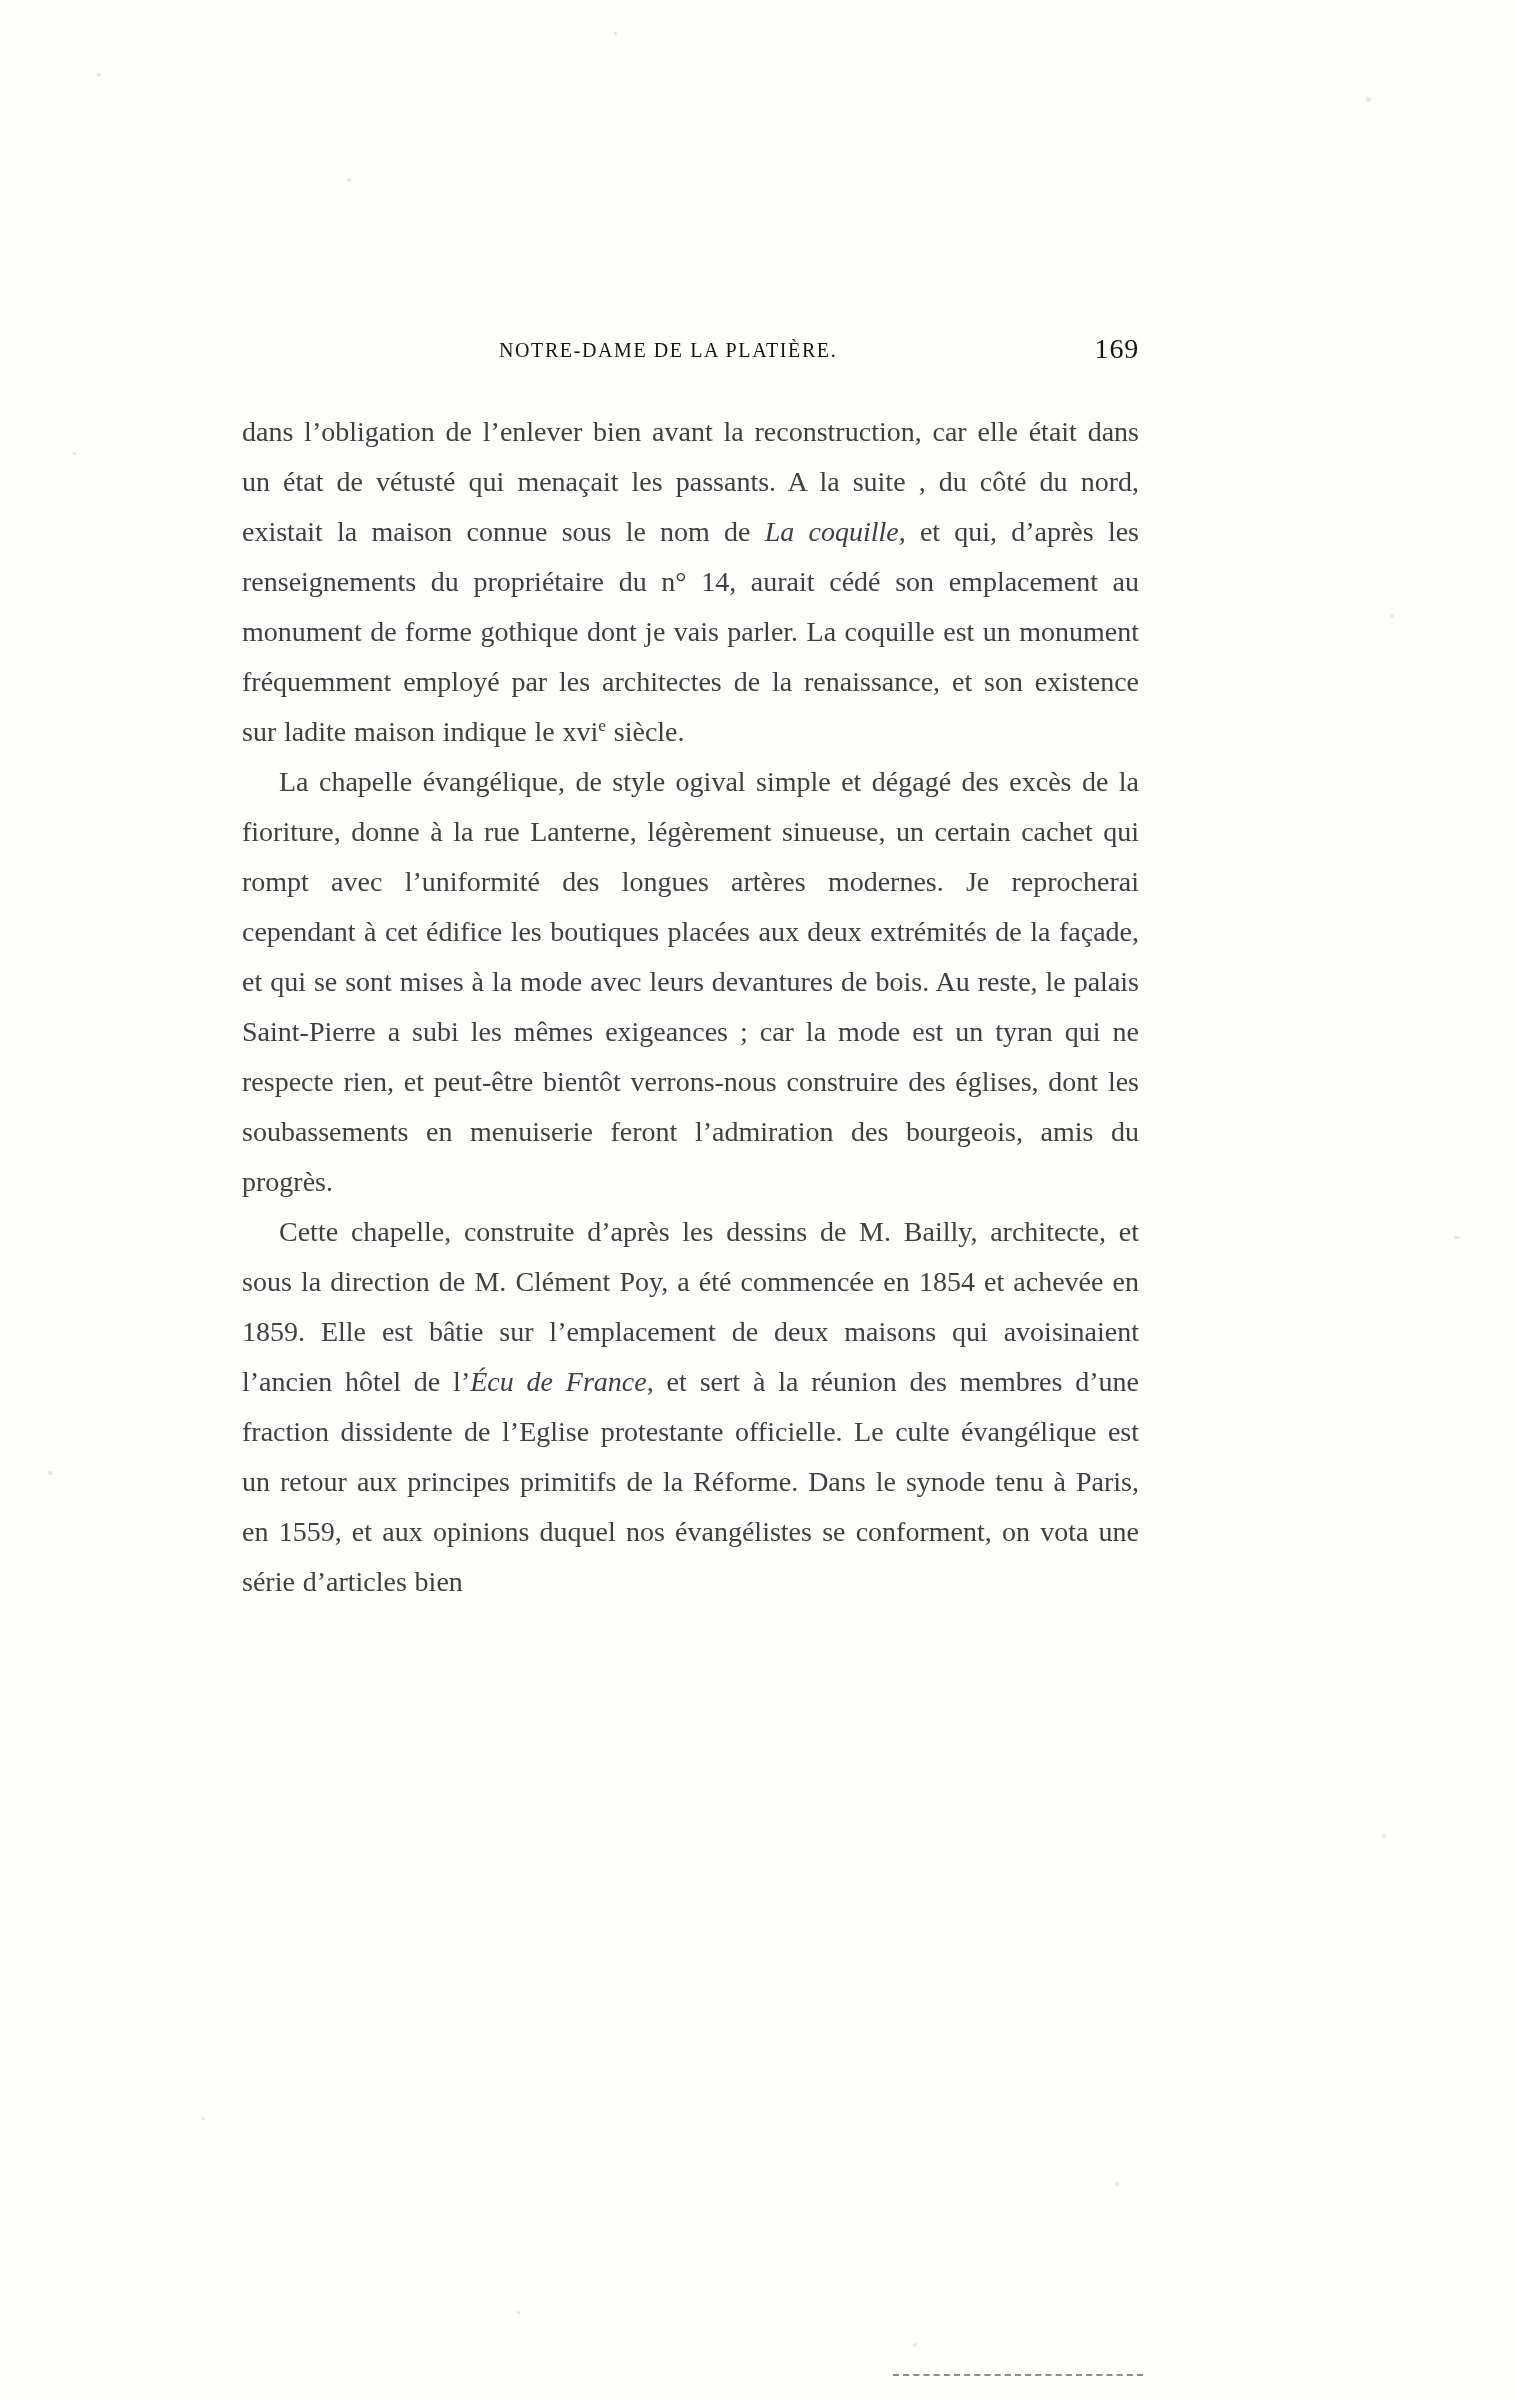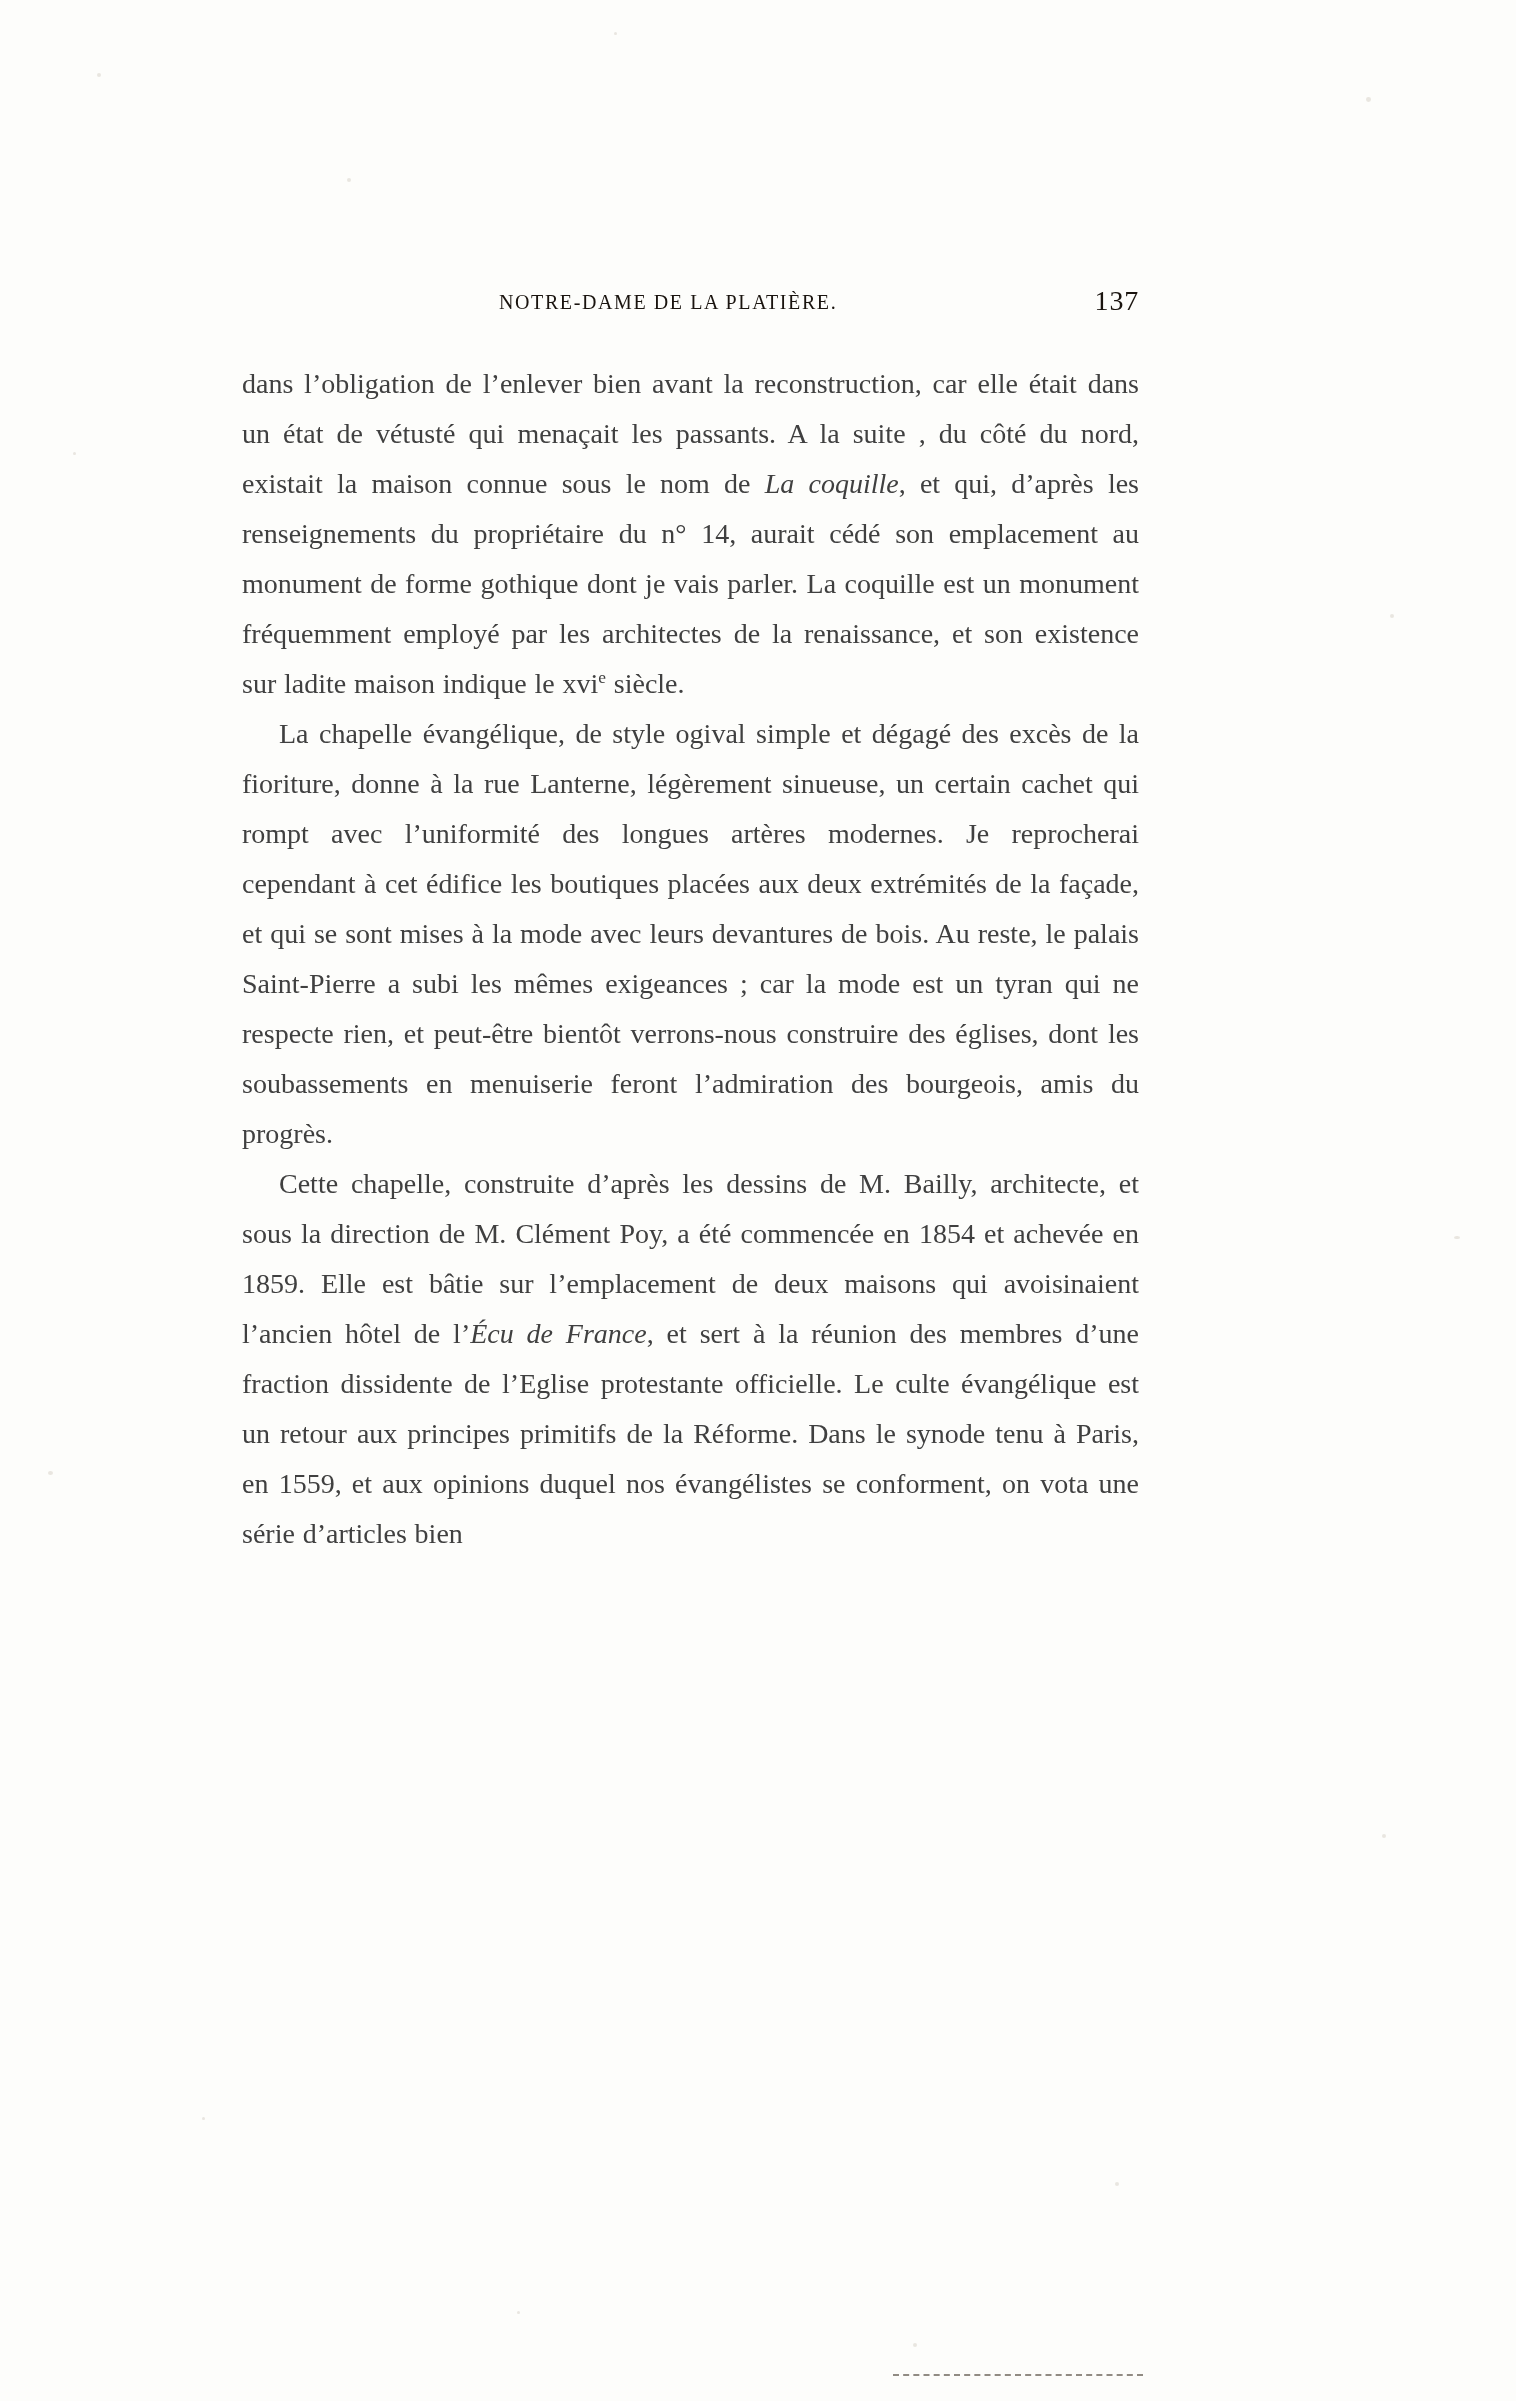--- a/index.html
+++ b/index.html
@@ -36,20 +36,21 @@
     width: 897px;
   }
 
   .header-line {
     display: flex;
     align-items: baseline;
     justify-content: flex-start;
     margin-bottom: 36px;
     position: relative;
     height: 32px;
+    margin-top: 48px;
   }
   .running-head {
     position: absolute;
     left: 257px;
     top: 0;
     font-family: "Liberation Serif", serif;
     font-size: 20px;
     letter-spacing: 1.6px;
     font-variant: small-caps;
     text-transform: uppercase;
@@ -109,21 +110,21 @@
 <div class="speck" style="left:1382px;top:1834px;width:4px;height:4px;"></div>
 <div class="speck" style="left:202px;top:2117px;width:3.2px;height:3.2px;"></div>
 <div class="speck" style="left:1115px;top:2182px;width:4px;height:4px;"></div>
 <div class="speck" style="left:517px;top:2311px;width:3.2px;height:3.2px;"></div>
 <div class="speck" style="left:913px;top:2343px;width:4px;height:4px;"></div>
 
 <div class="content">
 
   <div class="header-line">
     <span class="running-head">Notre-Dame de la Platière.</span>
-    <span class="folio">137</span>
+    <span class="folio">169</span>
   </div>
 
   <p class="body"><span>dans l’obligation de l’enlever bien avant la reconstruction, car elle était dans un état de vétusté qui menaçait les passants. A la suite , du côté du nord, existait la maison connue sous le nom de </span><span class="it">La coquille</span><span>, et qui, d’après les renseignements du propriétaire du n° 14, aurait cédé son emplacement au monument de forme gothique dont je vais parler. La coquille est un monument fréquemment employé par les architectes de la renaissance, et son existence sur ladite maison indique le xvi</span><sup>e</sup><span> siècle.</span></p>
 
   <p class="body indent">La chapelle évangélique, de style ogival simple et dégagé des excès de la fioriture, donne à la rue Lanterne, légèrement sinueuse, un certain cachet qui rompt avec l’uniformité des longues artères modernes. Je reprocherai cependant à cet édifice les boutiques placées aux deux extrémités de la façade, et qui se sont mises à la mode avec leurs devantures de bois. Au reste, le palais Saint-Pierre a subi les mêmes exigeances ; car la mode est un tyran qui ne respecte rien, et peut-être bientôt verrons-nous construire des églises, dont les soubassements en menuiserie feront l’admiration des bourgeois, amis du progrès.</p>
 
   <p class="body indent"><span>Cette chapelle, construite d’après les dessins de M. Bailly, architecte, et sous la direction de M. Clément Poy, a été commencée en 1854 et achevée en 1859. Elle est bâtie sur l’emplacement de deux maisons qui avoisinaient l’ancien hôtel de l’</span><span class="it">Écu de France</span><span>, et sert à la réunion des membres d’une fraction dissidente de l’Eglise protestante officielle. Le culte évangélique est un retour aux principes primitifs de la Réforme. Dans le synode tenu à Paris, en 1559, et aux opinions duquel nos évangélistes se conforment, on vota une série d’articles bien</span></p>
 
 </div>
 

